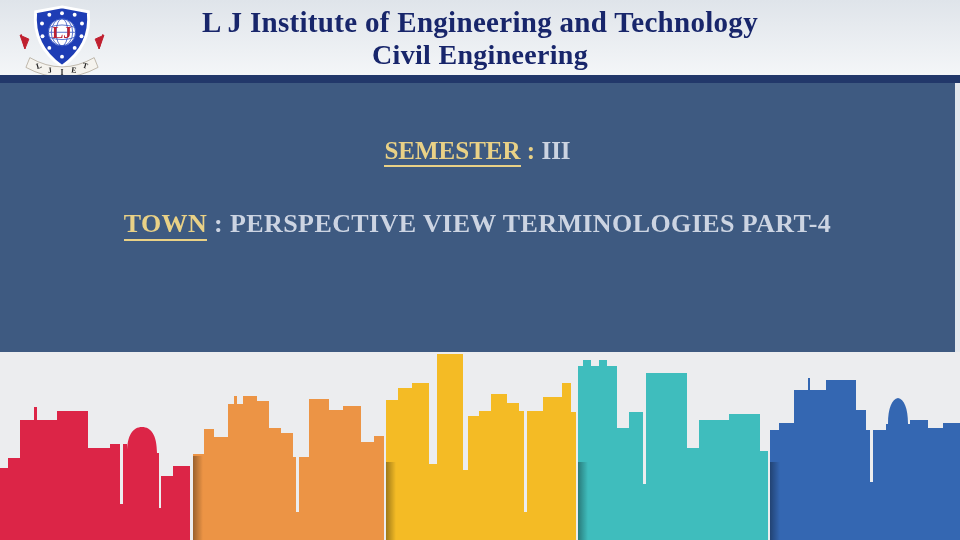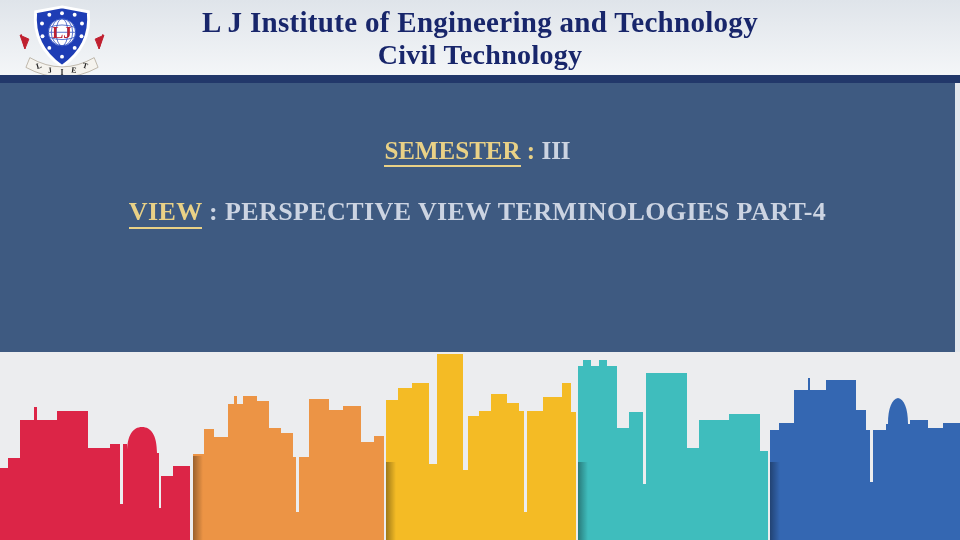--- a/index.html
+++ b/index.html
@@ -27,21 +27,21 @@
   .logo{position:absolute;left:14px;top:4px;width:96px;height:78px;}
   .divider{
     position:absolute;left:0;top:75px;width:960px;height:8px;
     background:var(--divider-navy,#22386a);
   }
   
   .panel{
     position:absolute;left:0;top:83px;width:955px;height:269px;
     background:var(--panel-bg,#3e5a81);
     display:flex;flex-direction:column;align-items:center;
-    padding-top:54px;box-sizing:border-box;gap:32px;
+    padding-top:54px;box-sizing:border-box;gap:44px;
   }
   .right-strip{
     position:absolute;left:955px;top:83px;width:5px;height:269px;
     background:#e3e7ec;
   }
   .info-line{white-space:nowrap;font-weight:bold;}
   .info-label{
     color:var(--accent-gold,#e9d186);
     border-bottom:2px solid var(--accent-gold,#e9d186);
     padding-bottom:1px;
@@ -67,21 +67,21 @@
   .banner{fill:#f5f3ee;stroke:#b0a898;stroke-width:.8;}
   .banner-letter{fill:#222;font-size:8px;font-weight:bold;text-anchor:middle;font-family:"Liberation Serif",serif;}
   .pennant{fill:#c02030;stroke:#c02030;stroke-width:1;}
   .star{fill:#ffffff;}
 </style>
 </head>
 <body>
 
 <div class="header">
   <div class="title">L J Institute of Engineering and Technology</div>
-  <div class="subtitle">Civil Technology</div>
+  <div class="subtitle">Civil Engineering</div>
 </div>
 
 <svg class="logo" viewBox="0 0 96 80">
 
   <g>
     <path class="pennant" d="M10,46 L5,32 L14,36 Z"></path>
     <line x1="10" y1="46" x2="6" y2="31" stroke="#c02030" stroke-width="1.2"></line>
   </g>
   <g>
     <path class="pennant" d="M86,46 L91,32 L82,36 Z"></path>
@@ -122,21 +122,21 @@
   </g>
 </svg>
 
 <div class="divider"></div>
 
 <div class="panel">
   <div class="info-line line-sem first">
     <span class="info-label">SEMESTER</span><span class="info-sep"> : </span><span class="info-value">III</span>
   </div>
   <div class="info-line line-top">
-    <span class="info-label">VIEW</span><span class="info-sep"> : </span><span class="info-value">PERSPECTIVE VIEW TERMINOLOGIES PART-4</span>
+    <span class="info-label">TOWN</span><span class="info-sep"> : </span><span class="info-value">PERSPECTIVE VIEW TERMINOLOGIES PART-4</span>
   </div>
 </div>
 <div class="right-strip"></div>
 
 <svg class="skyline" viewBox="0 0 960 188" preserveAspectRatio="none">
   <defs>
     <linearGradient id="edgeShadow" x1="0" y1="0" x2="1" y2="0">
       <stop offset="0" stop-color="#000000" stop-opacity="0.35"></stop>
       <stop offset="1" stop-color="#000000" stop-opacity="0"></stop>
     </linearGradient>

